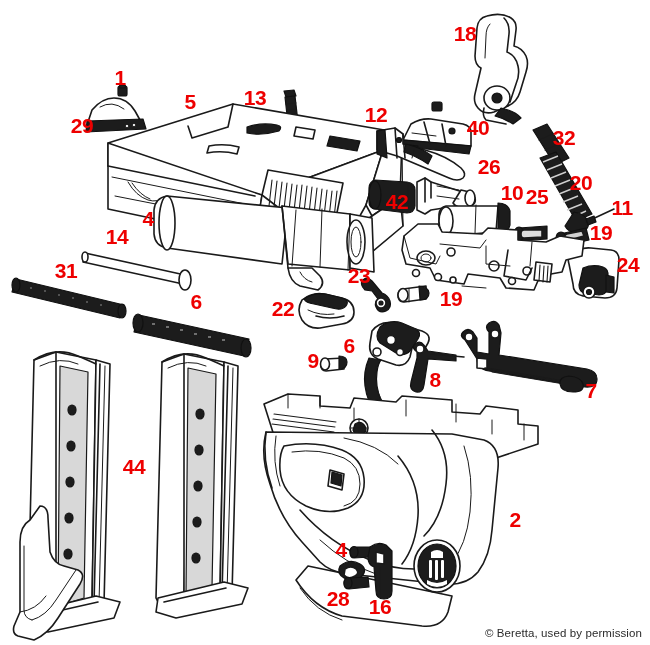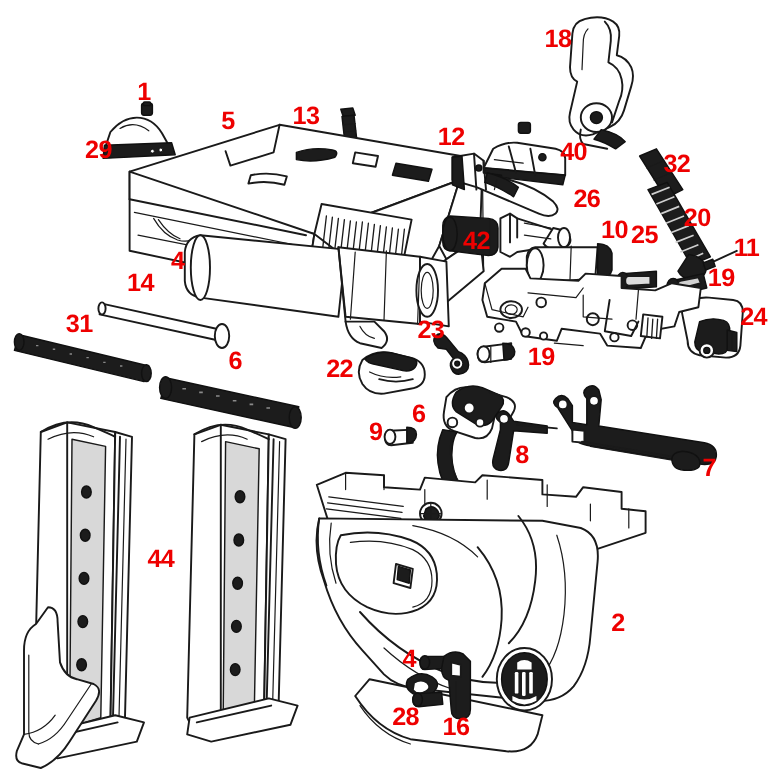--- a/index.html
+++ b/index.html
@@ -504,14 +504,15 @@
     <span class="callout" style="left:489px;top:166px">26</span>
     <span class="callout" style="left:397px;top:201px">42</span>
     <span class="callout" style="left:338px;top:598px">28</span>
     <span class="callout" style="left:82px;top:125px">29</span>
     <span class="callout" style="left:478px;top:127px">40</span>
     <span class="callout" style="left:66px;top:270px">31</span>
     <span class="callout" style="left:564px;top:137px">32</span>
     <span class="callout" style="left:134px;top:466px">44</span>
   </div>
 
+  <div class="credit">© Beretta, used by permission</div>
 
 </div>
 
 </body></html>

